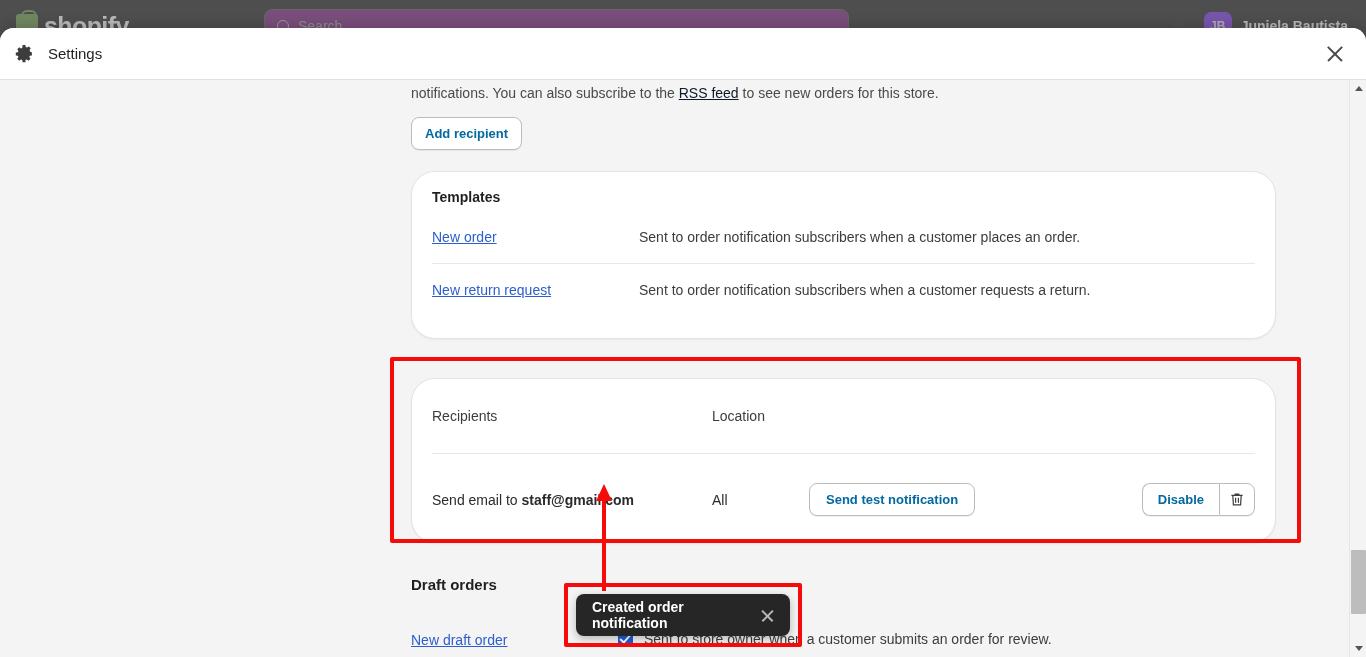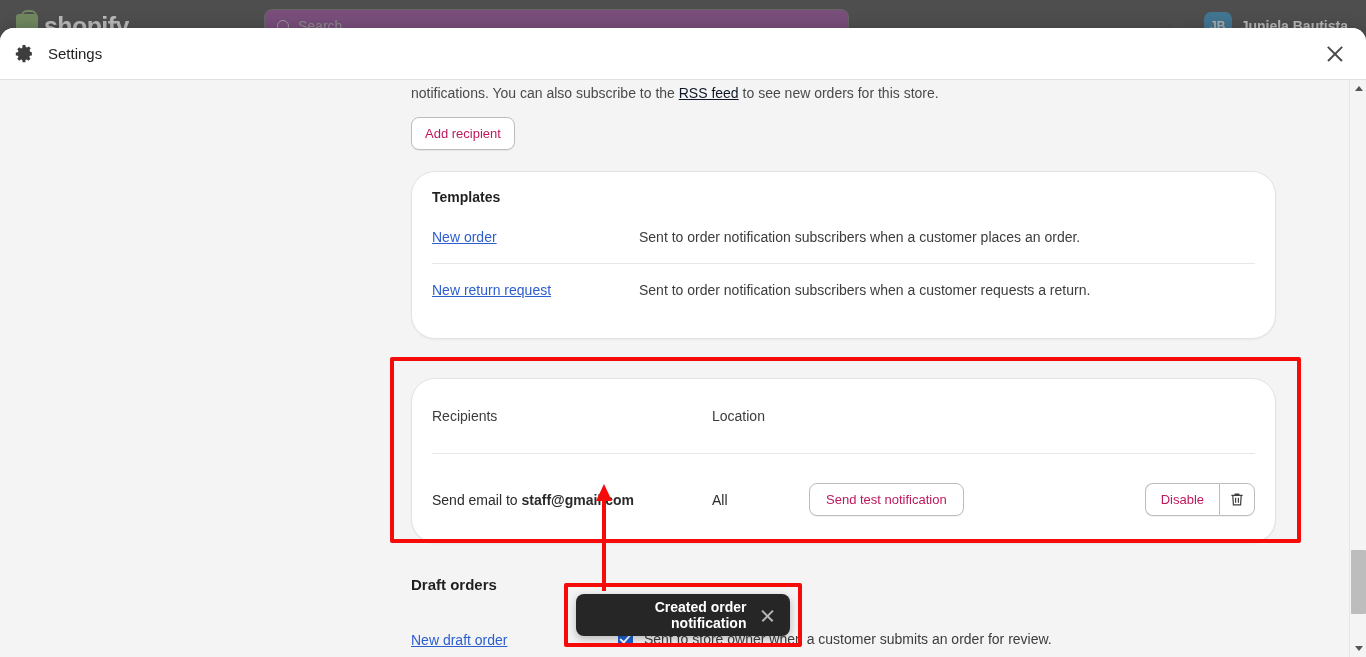--- a/index.html
+++ b/index.html
@@ -57,21 +57,21 @@
   .bell::before {
     content:""; position:absolute; left:2px; top:2px; width:14px; height:12px;
     background:#1f1f1f; border-radius: 7px 7px 2px 2px;
   }
   .bell::after {
     content:""; position:absolute; left:0; top:13px; width:18px; height:2.5px;
     background:#1f1f1f; border-radius:2px;
   }
   #admin-user { display:flex; align-items:center; gap: 9px; }
   #admin-user .avatar {
-    width: 28px; height: 28px; border-radius: 7px; background: #0369a1;
+    width: 28px; height: 28px; border-radius: 7px; background: #6d28d9;
     color: #d8d8d8; font-size: 12px; font-weight: 600;
     display:flex; align-items:center; justify-content:center;
   }
   #admin-user .uname { color: #efefef; font-size: 14px; font-weight: 600; white-space: nowrap; }
   
   #scrim {
     position: absolute; inset: 0; background: rgba(130,130,130,0.50);
   }
 
   
@@ -107,21 +107,21 @@
   
   #content { position: absolute; left: 411px; top: 0; width: 865px; }
 
   .intro {
     font-size: 14px; color: #4a4a4a; line-height: 20px; padding-top: 3px;
   }
   .intro a { color: #0f172a; text-decoration: underline; }
   .btn {
     display: inline-flex; align-items: center; justify-content: center;
     background: #ffffff; border: 1px solid #bcbcbc; border-radius: 8px;
-    font-size: 13px; font-weight: 400; color: #be185d; cursor: pointer;
+    font-size: 13px; font-weight: 700; color: #0369a1; cursor: pointer;
     box-shadow: 0 1px 0 rgba(0,0,0,0.05);
   }
   #add-recipient { height: 33px; padding: 0 13px; margin-top: 14px; }
 
   .card {
     background: #ffffff; border: 1px solid #e3e3e3; border-radius: 24px;
     box-shadow: 0 1px 2px rgba(0,0,0,0.05);
   }
   #templates-card { margin-top: 21px; padding: 17px 20px 22px 20px; }
   .card-title { font-size: 14px; font-weight: 700; color: #1f1f1f; }
@@ -203,21 +203,21 @@
   #arrow {
     position: absolute; left: 595px; top: 483px; width: 18px; height: 108px;
     pointer-events: none;
   }
   #toast {
     position: absolute; left: 576px; top: 594px; width: 214px; height: 42px;
     background: #262626; border-radius: 8px;
     display: flex; align-items: center; padding: 0 16px;
     box-shadow: 0 3px 8px rgba(0,0,0,0.25);
   }
-  #toast .msg { color: #ffffff; font-size: 14px; font-weight: 700; text-align: right; }
+  #toast .msg { color: #ffffff; font-size: 14px; font-weight: 700; }
   #toast .x {
     margin-left: 14px; width: 15px; height: 15px; position: relative; cursor: pointer;
   }
   #toast .x::before, #toast .x::after {
     content:""; position:absolute; left:0; top:7px; width:15px; height:1.6px; background:#b8b8b8;
   }
   #toast .x::before { transform: rotate(45deg); }
   #toast .x::after  { transform: rotate(-45deg); }
 </style>
 </head>

